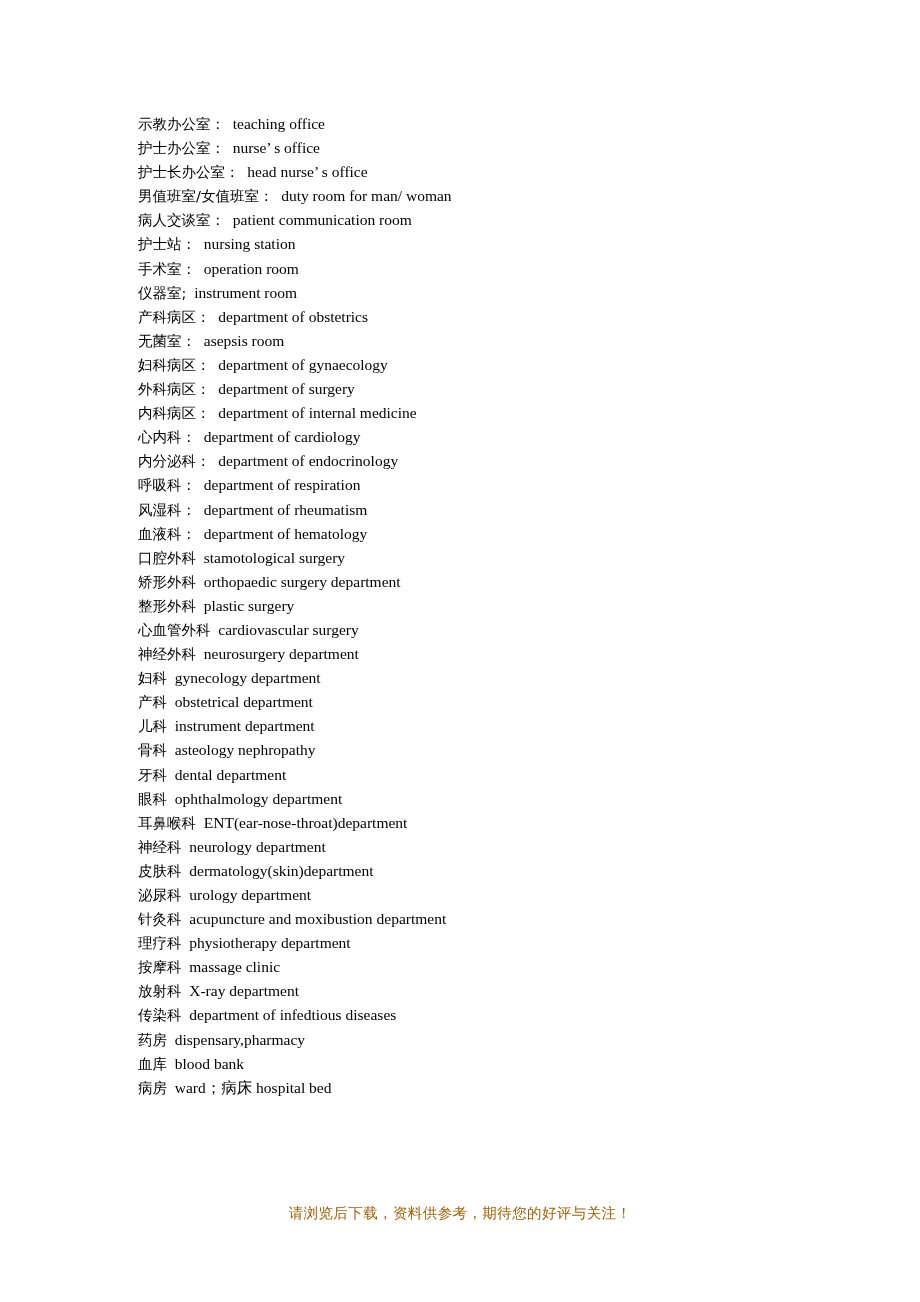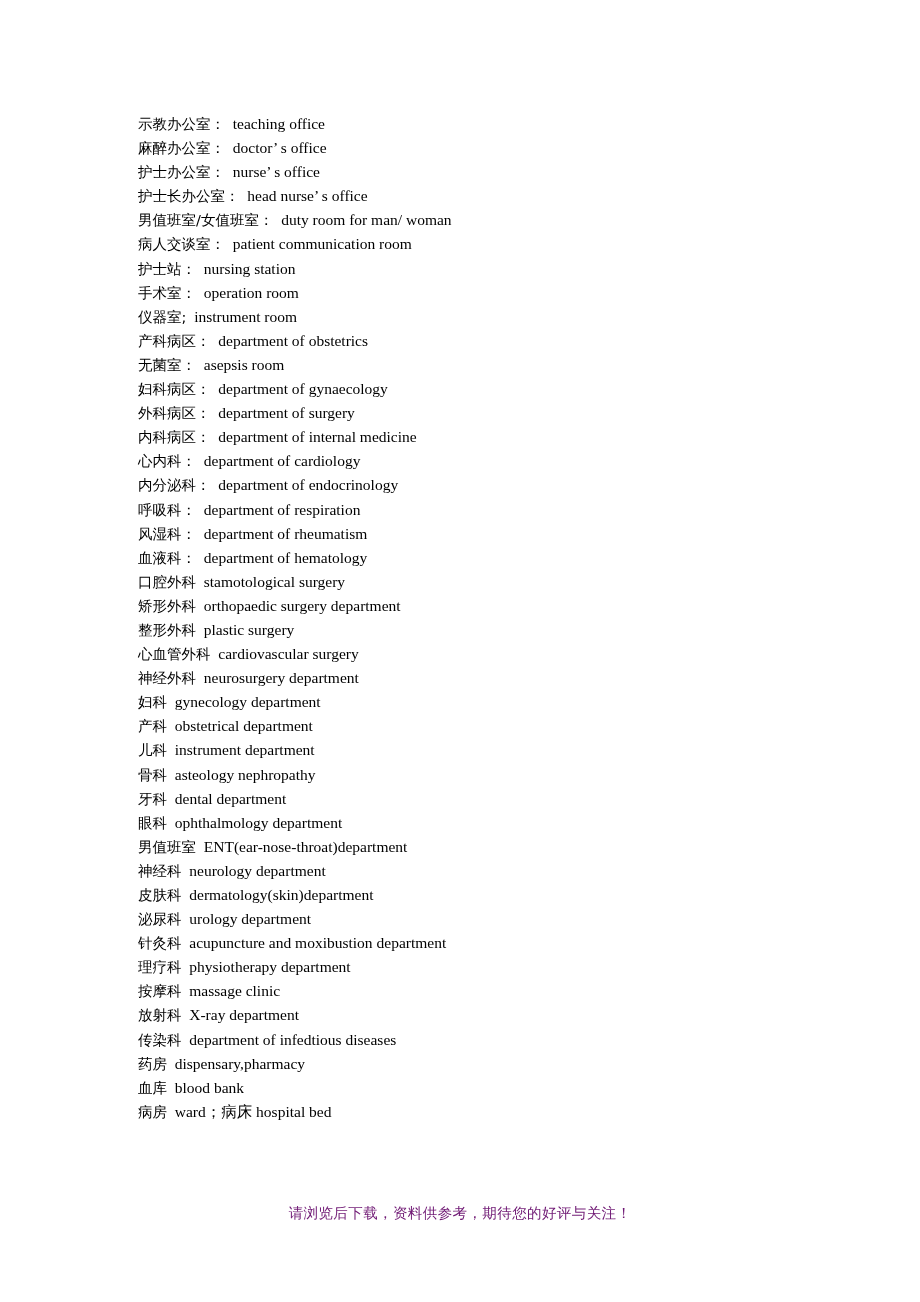--- a/index.html
+++ b/index.html
@@ -52,33 +52,32 @@
     top: 1203px;
     width: 920px;
     text-align: center;
   }
 
   #footer-note .note-text {
     display: inline-block;
     font-family: "DejaVu Sans", "Liberation Sans", sans-serif;
     font-size: 14.5px;
     line-height: 20px;
-    color: #701a75;
+    color: #a16207;
     letter-spacing: 0.4px;
     white-space: pre;
   }
 </style>
 </head>
 <body>
 
 <div id="page">
 
   <div id="glossary">
       <div class="entry"><span class="cn">示教办公室：</span>  <span class="en">teaching office</span></div>
-      <div class="entry"><span class="cn">麻醉办公室：</span>  <span class="en">doctor’ s office</span></div>
       <div class="entry"><span class="cn">护士办公室：</span>  <span class="en">nurse’ s office</span></div>
       <div class="entry"><span class="cn">护士长办公室：</span>  <span class="en">head nurse’ s office</span></div>
       <div class="entry"><span class="cn">男值班室/女值班室：</span>  <span class="en">duty room for man/ woman</span></div>
       <div class="entry"><span class="cn">病人交谈室：</span>  <span class="en">patient communication room</span></div>
       <div class="entry"><span class="cn">护士站：</span>  <span class="en">nursing station</span></div>
       <div class="entry"><span class="cn">手术室：</span>  <span class="en">operation room</span></div>
       <div class="entry"><span class="cn">仪器室;</span>  <span class="en">instrument room</span></div>
       <div class="entry"><span class="cn">产科病区：</span>  <span class="en">department of obstetrics</span></div>
       <div class="entry"><span class="cn">无菌室：</span>  <span class="en">asepsis room</span></div>
       <div class="entry"><span class="cn">妇科病区：</span>  <span class="en">department of gynaecology</span></div>
@@ -93,21 +92,21 @@
       <div class="entry"><span class="cn">矫形外科</span>  <span class="en">orthopaedic surgery department</span></div>
       <div class="entry"><span class="cn">整形外科</span>  <span class="en">plastic surgery</span></div>
       <div class="entry"><span class="cn">心血管外科</span>  <span class="en">cardiovascular surgery</span></div>
       <div class="entry"><span class="cn">神经外科</span>  <span class="en">neurosurgery department</span></div>
       <div class="entry"><span class="cn">妇科</span>  <span class="en">gynecology department</span></div>
       <div class="entry"><span class="cn">产科</span>  <span class="en">obstetrical department</span></div>
       <div class="entry"><span class="cn">儿科</span>  <span class="en">instrument department</span></div>
       <div class="entry"><span class="cn">骨科</span>  <span class="en">asteology nephropathy</span></div>
       <div class="entry"><span class="cn">牙科</span>  <span class="en">dental department</span></div>
       <div class="entry"><span class="cn">眼科</span>  <span class="en">ophthalmology department</span></div>
-      <div class="entry"><span class="cn">男值班室</span>  <span class="en">ENT(ear-nose-throat)department</span></div>
+      <div class="entry"><span class="cn">耳鼻喉科</span>  <span class="en">ENT(ear-nose-throat)department</span></div>
       <div class="entry"><span class="cn">神经科</span>  <span class="en">neurology department</span></div>
       <div class="entry"><span class="cn">皮肤科</span>  <span class="en">dermatology(skin)department</span></div>
       <div class="entry"><span class="cn">泌尿科</span>  <span class="en">urology department</span></div>
       <div class="entry"><span class="cn">针灸科</span>  <span class="en">acupuncture and moxibustion department</span></div>
       <div class="entry"><span class="cn">理疗科</span>  <span class="en">physiotherapy department</span></div>
       <div class="entry"><span class="cn">按摩科</span>  <span class="en">massage clinic</span></div>
       <div class="entry"><span class="cn">放射科</span>  <span class="en">X-ray department</span></div>
       <div class="entry"><span class="cn">传染科</span>  <span class="en">department of infedtious diseases</span></div>
       <div class="entry"><span class="cn">药房</span>  <span class="en">dispensary,pharmacy</span></div>
       <div class="entry"><span class="cn">血库</span>  <span class="en">blood bank</span></div>

